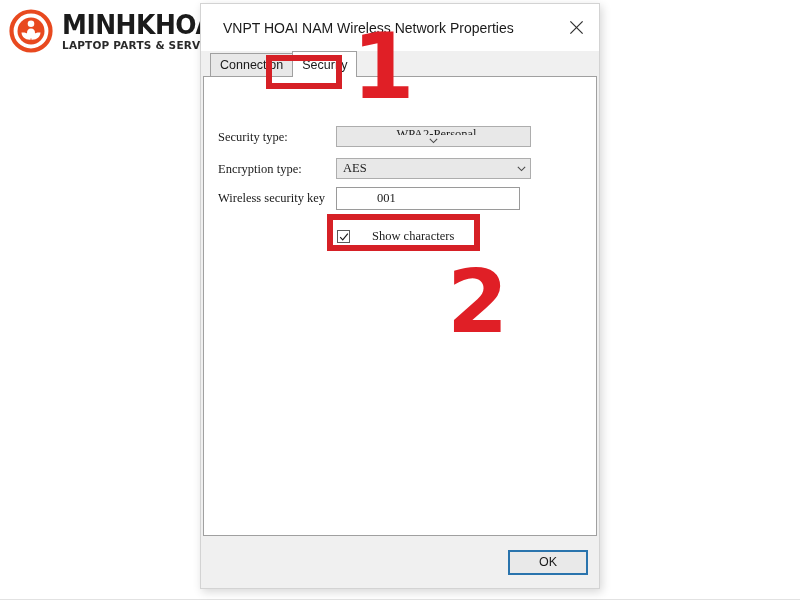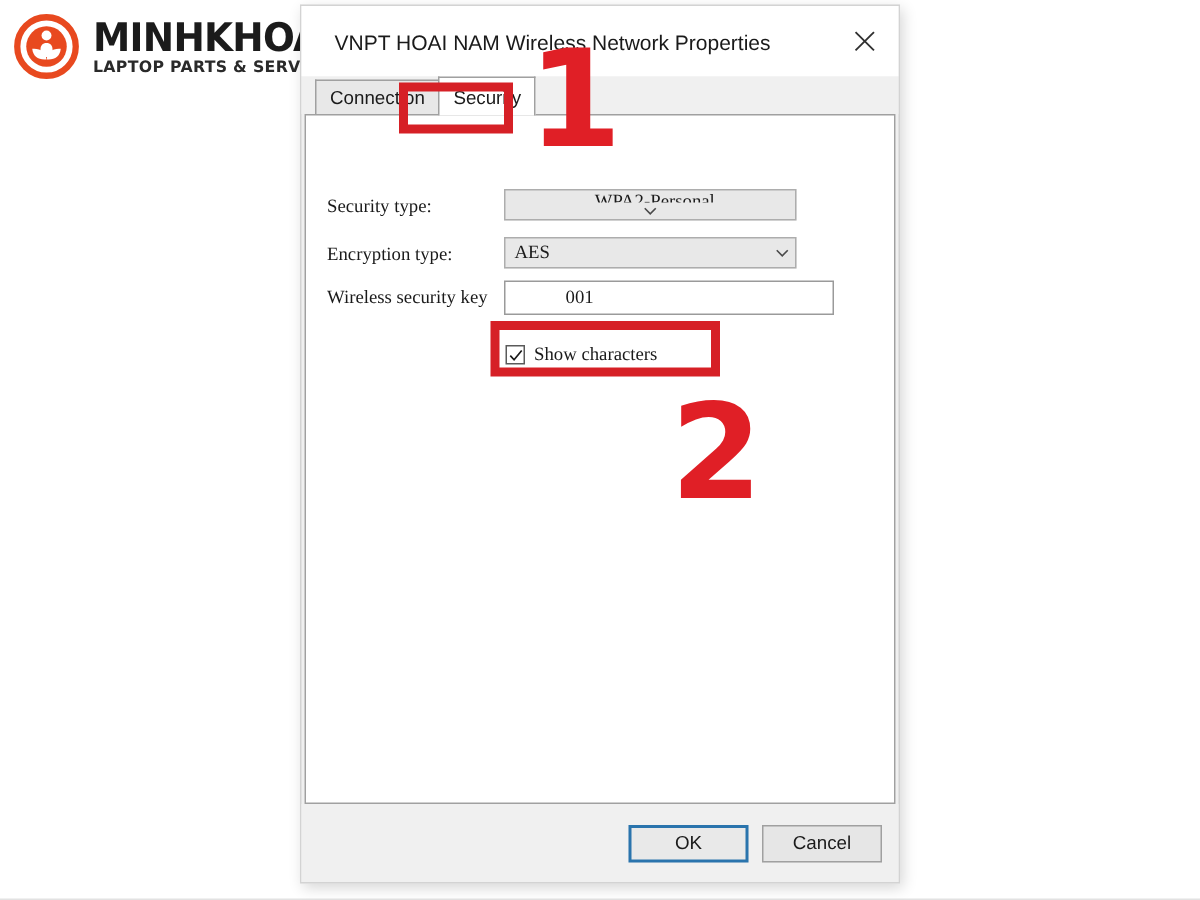--- a/index.html
+++ b/index.html
@@ -191,21 +191,21 @@
   #key-value {
     font-size: 12.5px;
     color: #1a1a1a;
     padding-left: 40px;
   }
 
   #show-chars-row {
     position: absolute;
     display: flex;
     align-items: center;
-    gap: 6px;
+    gap: 22px;
     cursor: default;
   }
   #show-chars-box {
     width: 13px; height: 13px;
     border: 1px solid #5a5a5a;
     background: #ffffff;
     box-sizing: border-box;
     display: flex;
     align-items: center;
     justify-content: center;
@@ -341,39 +341,38 @@
         <span class="combo-arrow">
           <svg viewBox="0 0 12 12" width="11" height="11" aria-hidden="true">
             <polyline points="2,4.2 6,8.2 10,4.2" fill="none" stroke="#4a4a4a" stroke-width="1.2"></polyline>
           </svg>
         </span>
       </div>
 
       <div class="form-row" style="top:114px;">
         <span class="field-label">Wireless security key</span>
       </div>
-      <div id="key-input" style="left:132px; top:110px; width:220px;">
+      <div id="key-input" style="left:132px; top:110px; width:184px;">
         <span id="key-value" placeholder="">001</span>
       </div>
 
       <div id="show-chars-row" style="left:133px; top:152px;">
         <span id="show-chars-box">
           <svg viewBox="0 0 11 11" width="10" height="10" aria-hidden="true">
             <polyline points="1.3,5.6 4.1,8.6 9.7,1.8" fill="none" stroke="#1a1a1a" stroke-width="1.25"></polyline>
           </svg>
         </span>
         <span id="show-chars-label">Show characters</span>
       </div>
 
 
     </div>
 
     <div id="footer">
       <div class="dlg-button default">OK</div>
-      <div class="dlg-button">Cancel</div>
     </div>
 
   </div>
 
   <div class="annot-box" style="left:266px; top:55px; width:76px; height:34px;"></div>
   <div class="annot-box" style="left:327px; top:214px; width:153px; height:37px;"></div>
 
   <div class="annot-num" style="left:352px; top:22px; font-size:90px;">1</div>
   <div class="annot-num" style="left:447px; top:258px; font-size:88px;">2</div>
 

